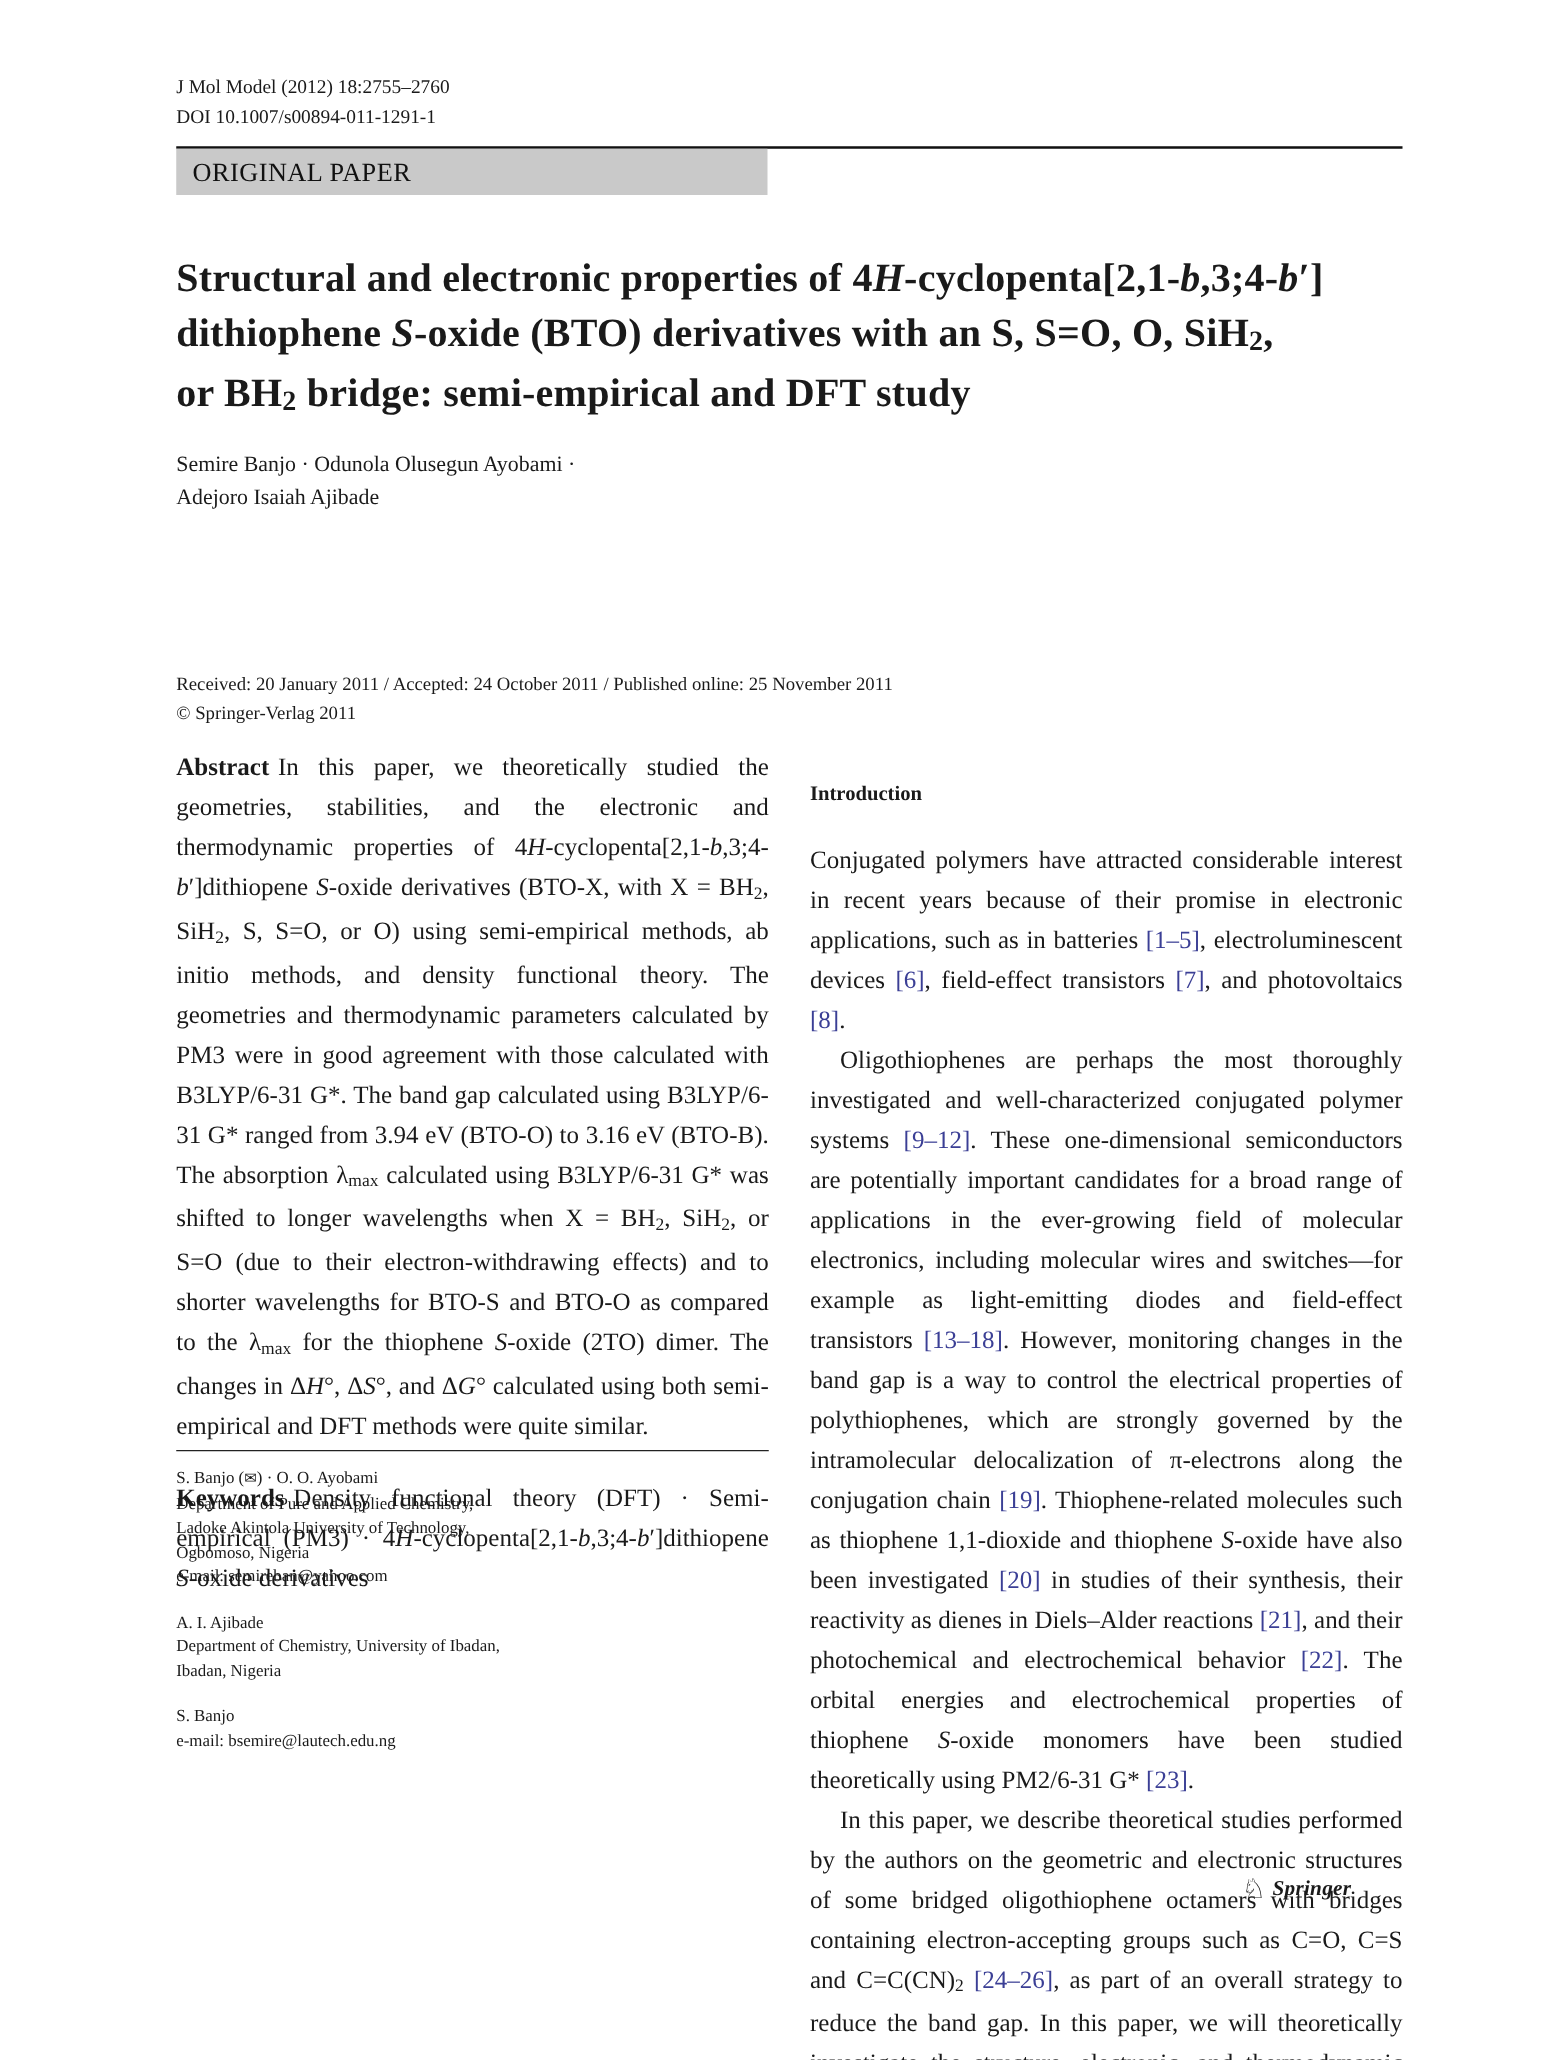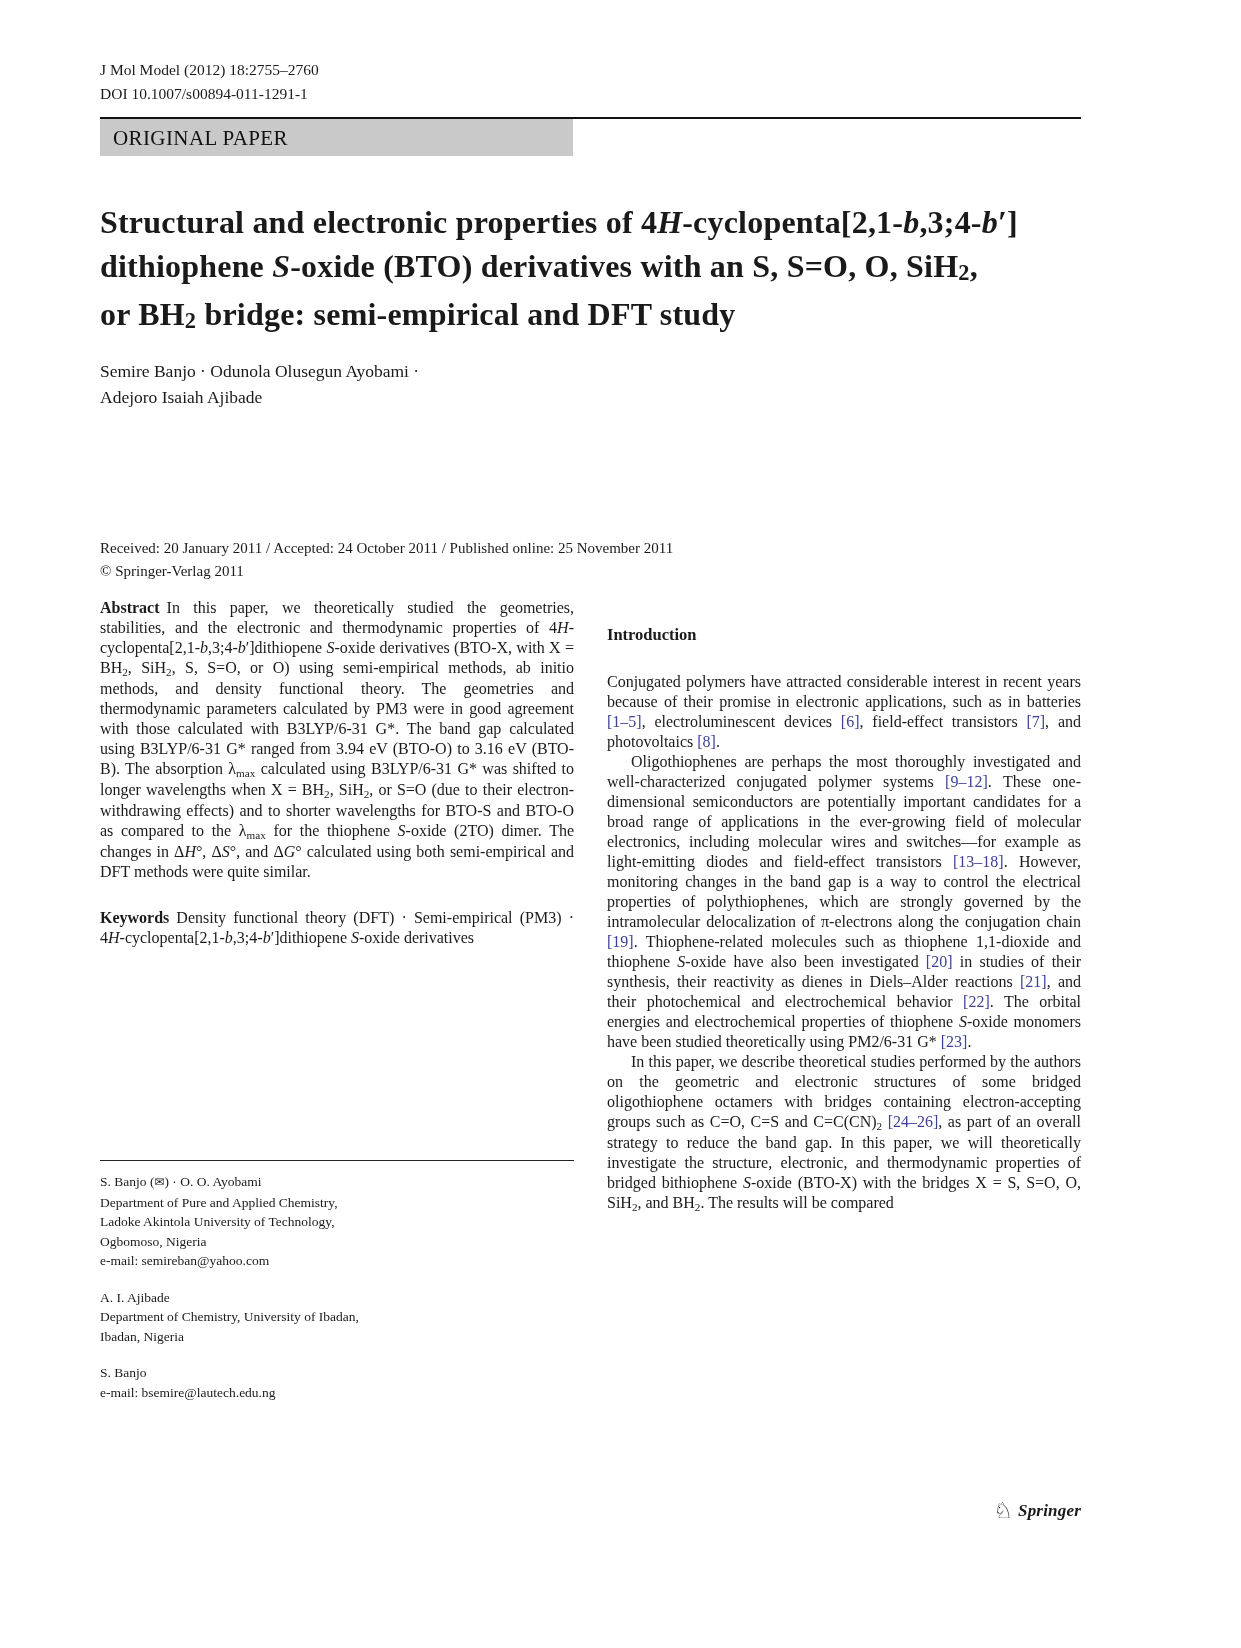--- a/index.html
+++ b/index.html
@@ -4,40 +4,40 @@
 <style>
   * { margin:0; padding:0; box-sizing:border-box; }
   html, body { background:#ffffff; }
   body {
     width:1241px; height:1648px; position:relative;
     font-family:"Liberation Serif", serif;
     color:#1a1a1a;
     -webkit-font-smoothing:antialiased;
   }
   .page { position:absolute; left:0; top:0; width:1241px; height:1648px; overflow:hidden; background:#ffffff; }
-  .abs { position:absolute; }
+  .abs { position:absolute;margin-left:41px; }
 
   .hdr { left:100px; top:58px; font-size:15.5px; line-height:24px; }
 
   .banner-rule { left:100px; top:117px; width:981px; height:2px; background:#111111; }
   .banner { left:100px; top:119px; width:473px; height:37px; background:#c9c9c9; }
   .banner span { display:block; padding:7px 0 0 13px; font-size:21px; letter-spacing:0.4px; color:#111; }
 
   .title {
     left:100px; top:200px; width:1010px;
     font-size:32px; font-weight:700; line-height:44px; letter-spacing:0.2px;
   }
   .authors { left:100px; top:358px; font-size:17.5px; font-weight:400; line-height:26px; }
   .dates { left:100px; top:537px; font-size:15px; line-height:23px; }
 
   .col { width:474px; }
   .col-left  { left:100px; top:598px; }
   .col-right { left:607px; top:625px; }
 
-  p.body { font-size:16px; line-height:20px; text-align:justify; }
+  p.body { font-size:20px; line-height:32px; text-align:justify; }
   .runin { margin-right:7px; }
   .keywords { margin-top:26px; }
   sub { font-size:70%; vertical-align:baseline; position:relative; top:3px; }
   .cite { color:#3b3f95; text-decoration:none; cursor:pointer; }
 
   .sec { font-size:16.5px; font-weight:700; margin-bottom:27px; }
   .col-right p.indent { text-indent:24px; }
 
   .footnotes { left:100px; top:1160px; width:474px; font-size:13.5px; line-height:19.5px; }
   .fn-rule { border-top:1.5px solid #222; margin-bottom:11px; width:474px; }

